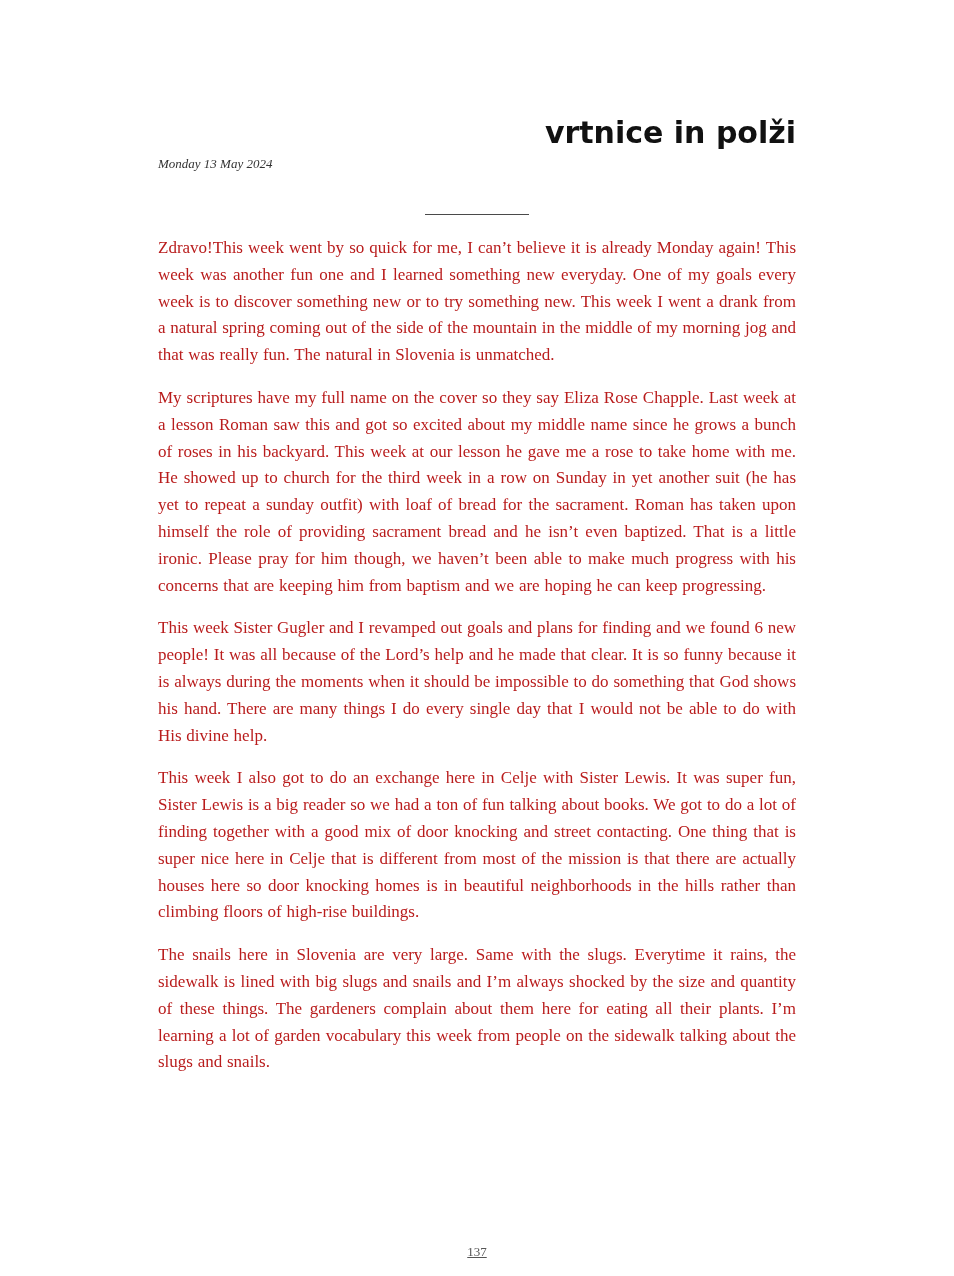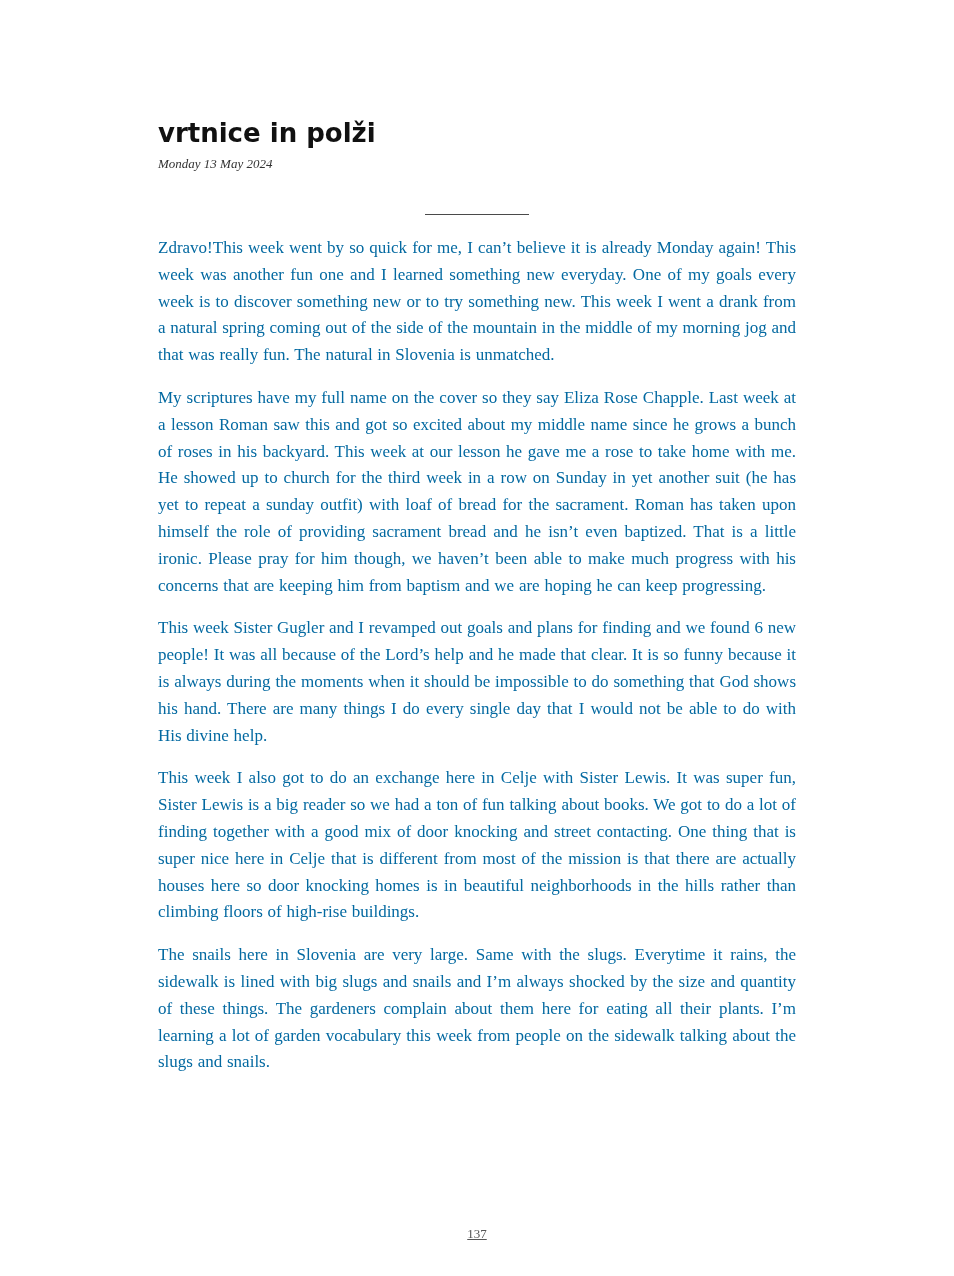--- a/index.html
+++ b/index.html
@@ -16,23 +16,23 @@
     height: 1276px;
     position: relative;
     padding: 115px 158px 0 158px;
     background: #ffffff;
     overflow: hidden;
   }
   .title {
     margin: 0;
     font-family: "DejaVu Sans", sans-serif;
     font-weight: 700;
-    font-size: 26px;
+    font-size: 30px;
     line-height: 36px;
-    text-align: left;
+    text-align: right;
     color: #111111;
   }
   .date {
     margin-top: 5px;
     font-style: italic;
     font-size: 13px;
     line-height: 16px;
     text-align: left;
     color: #333333;
   }
@@ -40,26 +40,26 @@
     width: 104px;
     height: 0;
     border-top: 1px solid #4a4a4a;
     margin: 42px auto 20px auto;
   }
   .content p {
     margin: 16px 0 16px 0;
     font-size: 17px;
     line-height: 26.8px;
     text-align: justify;
-    color: #0369a1;
+    color: #b91c1c;
     word-spacing: 0.5px;
   }
   .page-number {
     position: absolute;
-    bottom: 34px;
+    bottom: 16px;
     left: 0;
     width: 100%;
     text-align: center;
     font-size: 13px;
     color: #555555;
     text-decoration: underline;
   }
 </style>
 </head>
 <body>

